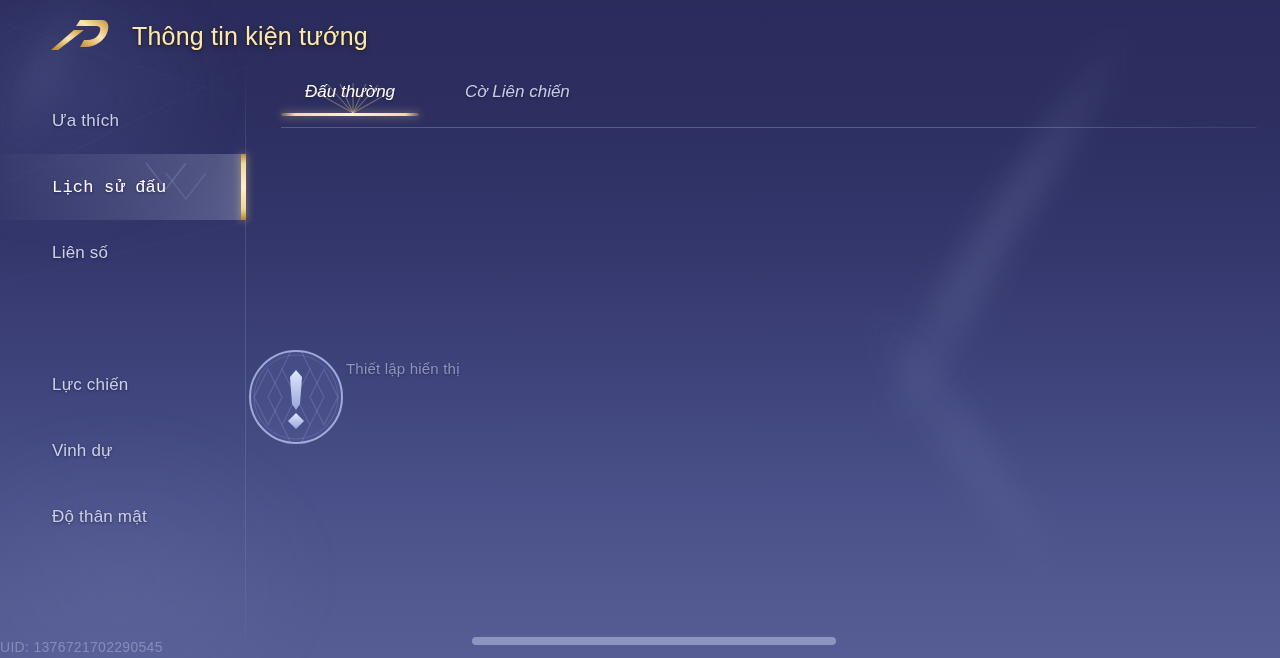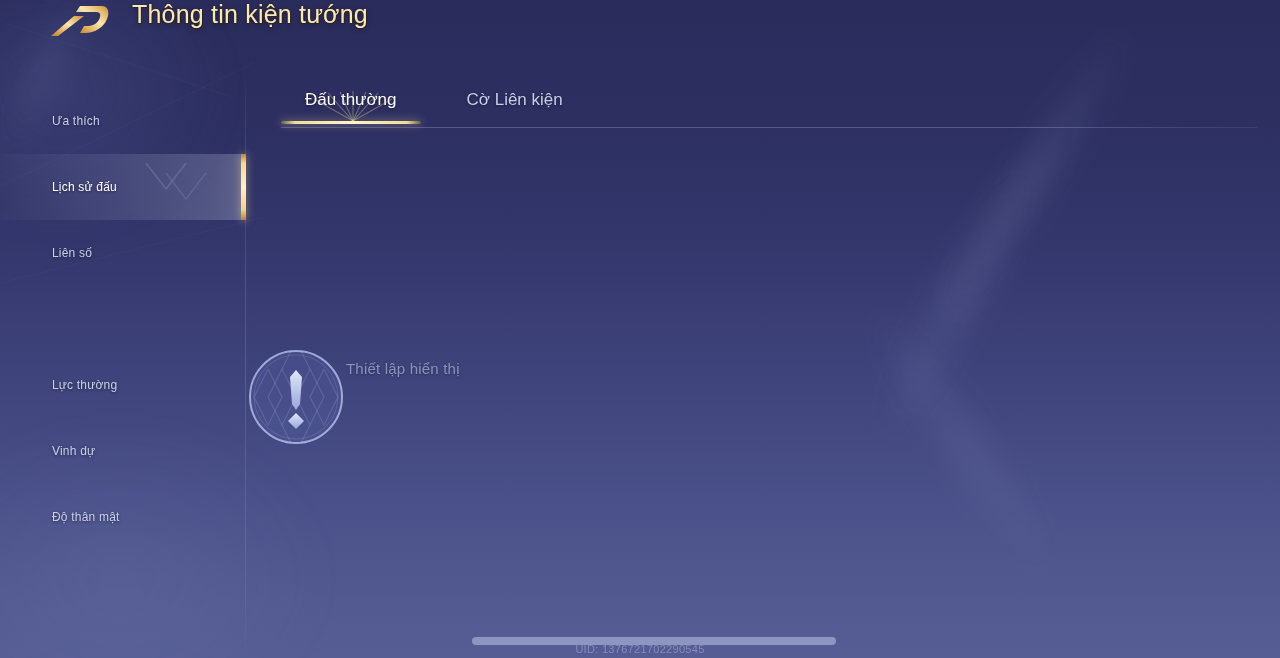--- a/index.html
+++ b/index.html
@@ -78,21 +78,21 @@
     border-top:1px solid rgba(200,210,245,0.035);
   }
   .facet-1 { left:-40px; top:130px; width:310px; transform:rotate(-26deg); }
   .facet-2 { left:-10px; top:250px; width:280px; transform:rotate(-14deg); }
   .facet-3 { left:0px;   top:60px;  width:240px; transform:rotate(18deg); }
 
   
   .header {
     position:absolute; left:0; top:0;
     width:1280px; height:72px;
-    display:flex; align-items:flex-start;
+    display:flex; align-items:center;
     padding-left:50px;
     z-index:5;
   }
   .logo { width:60px; height:44px; flex:0 0 auto; margin-right:22px; }
   .page-title {
     font-size:25px;
     letter-spacing:0.2px;
     color:#f6e7c2;
     text-shadow:
        0 0 1px rgba(60,45,15,0.9),
@@ -116,34 +116,35 @@
       rgba(160,172,220,0.16) 12%,
       rgba(170,182,230,0.22) 50%,
       rgba(170,182,230,0.12) 88%,
       rgba(160,172,220,0.00) 100%);
   }
   .nav-item {
     position:absolute;
     left:0; width:246px; height:66px;
     display:flex; align-items:center;
     padding-left:52px;
-    font-size:12px;
+    font-size:17px;
     color:#c9cfe8;
     letter-spacing:0.2px;
     text-shadow:0 1px 3px rgba(15,12,35,0.5);
     white-space:nowrap;
     cursor:pointer;
   }
   .nav-item.active {
     color:#ffffff;
     background:linear-gradient(90deg,
       rgba(255,255,255,0.015) 0%,
       rgba(210,218,245,0.10) 42%,
       rgba(226,232,250,0.20) 88%,
       rgba(232,238,252,0.26) 100%);
+    font-family:Liberation Mono, monospace;
   }
   .nav-item.active::after {
     content:"";
     position:absolute; right:0; top:0;
     width:5px; height:100%;
     background:linear-gradient(180deg,#b98a34 0%,#f3d89a 14%,#fff0cd 50%,#f0d390 84%,#b5842f 100%);
     box-shadow:0 0 9px rgba(245,215,140,0.55);
   }
   .nav-item.active .chev-deco {
     position:absolute; right:28px; top:50%;
@@ -155,23 +156,24 @@
 
   
   .main {
     position:absolute;
     left:246px; top:72px;
     width:1034px; height:586px;
     z-index:3;
   }
   .tabs {
     position:absolute;
-    left:35px; top:8px;
+    left:35px; top:0;
     display:flex; align-items:flex-end;
     height:44px;
+    font-style:italic;
   }
   .tab {
     position:relative;
     font-size:17px;
     color:#c6cce6;
     padding:0 0 14px 0;
     margin-right:22px;
     white-space:nowrap;
     cursor:pointer;
     text-shadow:0 1px 3px rgba(15,12,35,0.5);
@@ -221,22 +223,21 @@
     letter-spacing:0.2px;
     text-shadow:0 1px 2px rgba(20,16,45,0.4);
     white-space:nowrap;
   }
 
   
   .uid {
     position:absolute;
     left:0; bottom:3px;
     width:1280px;
-    text-align:center;
-    font-size:11px;
+    font-size:14px;
     color:rgba(196,203,232,0.42);
     letter-spacing:0.3px;
     z-index:6;
     white-space:nowrap;
   }
   .home-indicator {
     position:absolute;
     left:472px; bottom:13px;
     width:364px; height:8px;
     border-radius:4px;
@@ -290,21 +291,21 @@
       <svg class="chev-deco" viewBox="0 0 82 56">
         <path d="M10 4 L30 30 L50 4" fill="none" stroke="rgba(235,240,255,0.30)" stroke-width="1.4"></path>
         <path d="M30 14 L50 40 L70 14" fill="none" stroke="rgba(235,240,255,0.22)" stroke-width="1.4"></path>
       </svg>
     </div>
 
     <div class="nav-item" style="top:148px">
       <span>Liên số</span>
     </div>
     <div class="nav-item" style="top:280px">
-      <span>Lực thường</span>
+      <span>Lực chiến</span>
     </div>
     <div class="nav-item" style="top:412px">
       <span>Độ thân mật</span>
     </div>
     <div class="nav-item" style="top:346px">
       <span>Vinh dự</span>
     </div>
   </nav>
 
   <main class="main">
@@ -320,21 +321,21 @@
             <path d="M69 30 L82 1"></path>
             <path d="M69 30 L94 2"></path>
             <path d="M69 30 L30 8"></path>
             <path d="M69 30 L108 8"></path>
           </g>
         </svg>
         <div class="tab-underline"></div>
       </div>
 
       <div class="tab">
-        <span class="tab-inner">Cờ Liên kiện</span>
+        <span class="tab-inner">Cờ Liên chiến</span>
       </div>
     </div>
 
     <div class="tab-rule"></div>
 
     <div class="empty-state">
       <svg class="empty-icon" viewBox="0 0 100 100">
         <defs>
           <clipPath id="circClip">
               <circle cx="50" cy="50" r="46"></circle>

